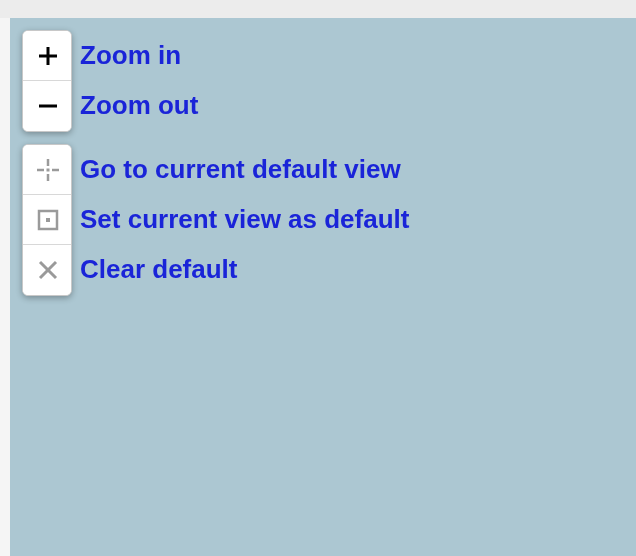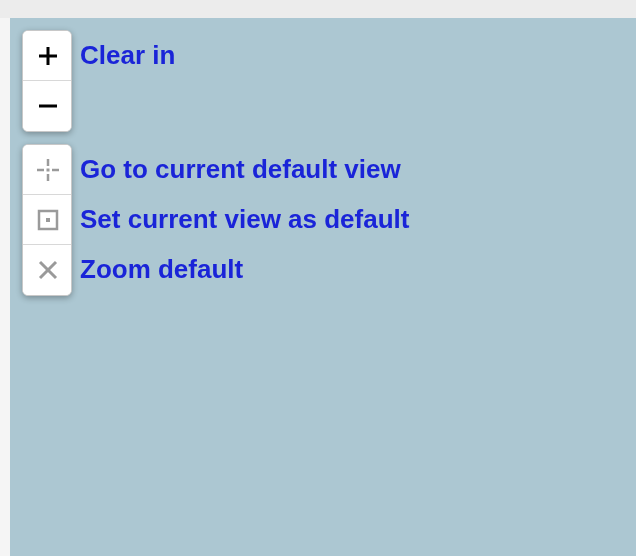--- a/index.html
+++ b/index.html
@@ -96,21 +96,22 @@
     <div class="icon-btn">
       <span>
         <svg width="24" height="24" viewBox="0 0 24 24">
           <line x1="3" y1="12" x2="21" y2="12" stroke="#000" stroke-width="3"></line>
         </svg>
       </span>
     </div>
   </div>
 
   <div class="label-stack labels-zoom">
-    <div class="label-text">Clear in</div>
+    <div class="label-text">Zoom in</div>
+    <div class="label-text">Zoom out</div>
   </div>
 
   <div class="button-stack stack-view">
     <div class="icon-btn">
       <span>
         <svg width="26" height="26" viewBox="0 0 26 26">
           <line x1="13" y1="2" x2="13" y2="9" stroke="#9a9a9a" stroke-width="2.5"></line>
           <line x1="13" y1="17" x2="13" y2="24" stroke="#9a9a9a" stroke-width="2.5"></line>
           <line x1="2" y1="13" x2="9" y2="13" stroke="#9a9a9a" stroke-width="2.5"></line>
           <line x1="17" y1="13" x2="24" y2="13" stroke="#9a9a9a" stroke-width="2.5"></line>
@@ -132,16 +133,16 @@
           <line x1="5" y1="5" x2="21" y2="21" stroke="#9a9a9a" stroke-width="3"></line>
           <line x1="21" y1="5" x2="5" y2="21" stroke="#9a9a9a" stroke-width="3"></line>
         </svg>
       </span>
     </div>
   </div>
 
   <div class="label-stack labels-view">
     <div class="label-text">Go to current default view</div>
     <div class="label-text">Set current view as default</div>
-    <div class="label-text">Zoom default</div>
+    <div class="label-text">Clear default</div>
   </div>
 
 </div>
 
 </body></html>

